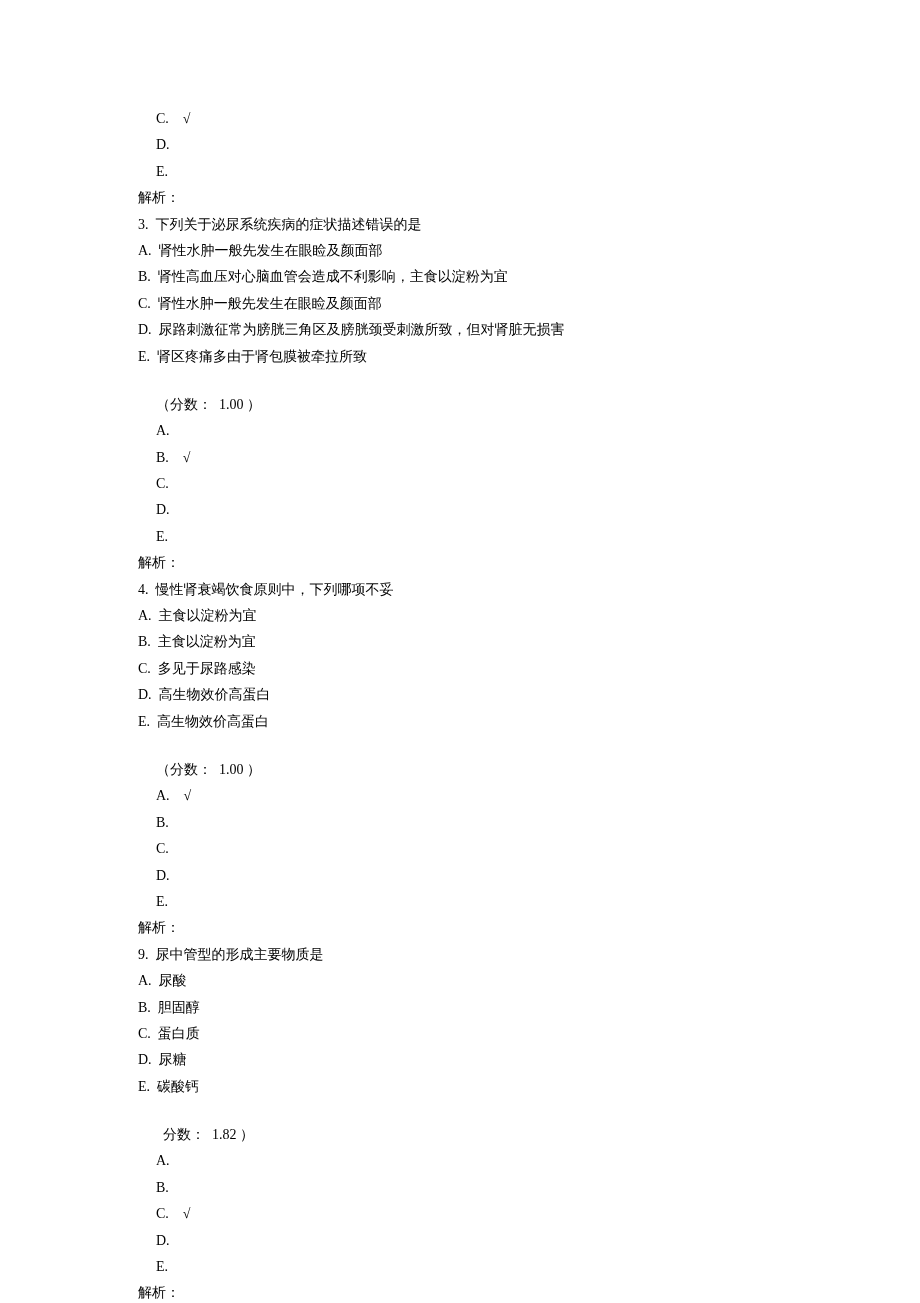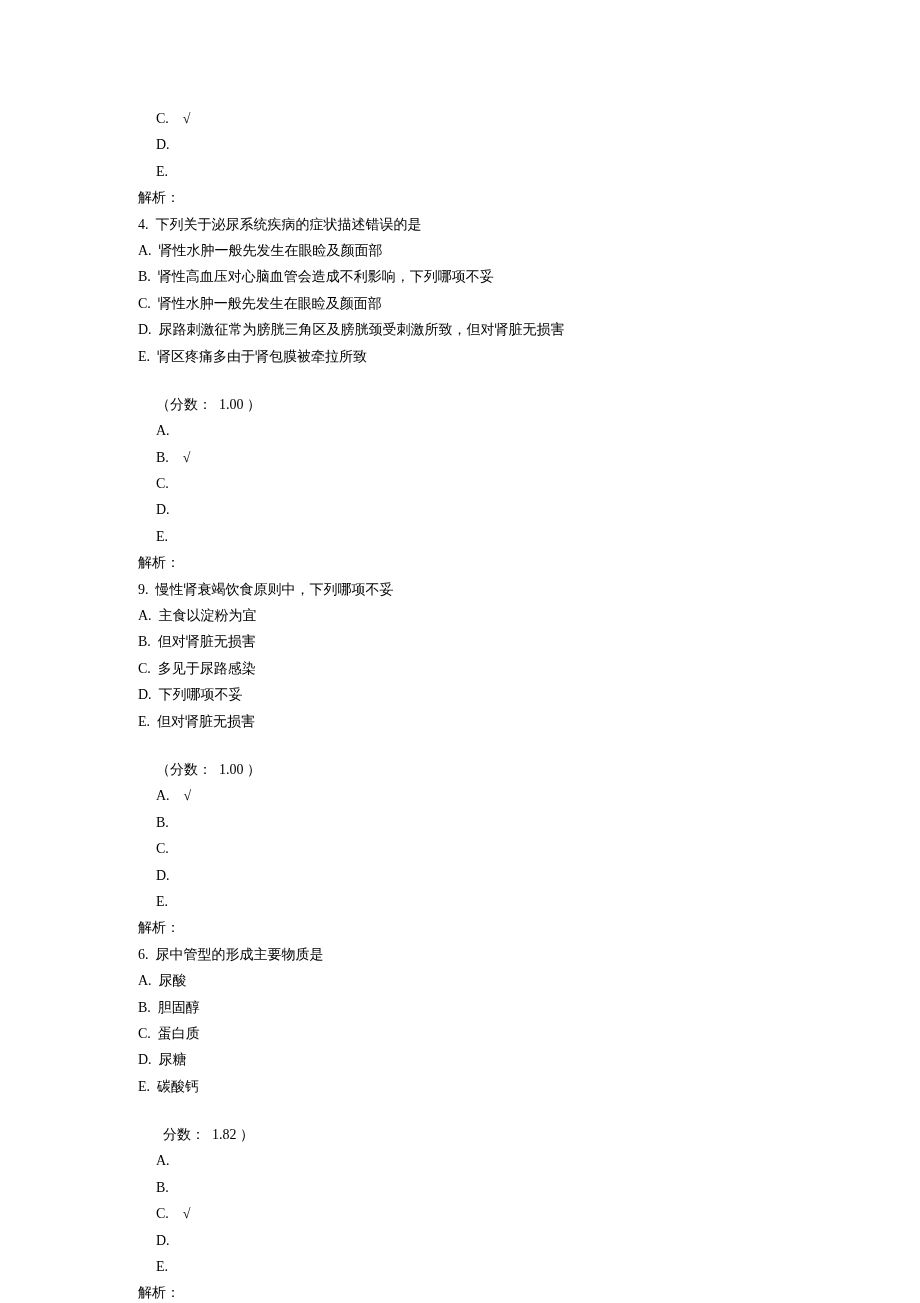--- a/index.html
+++ b/index.html
@@ -28,55 +28,55 @@
     }
   </style>
 </head>
 <body>
 
 <div class="line indent1">C.    √</div>
 <div class="line indent1">D.</div>
 <div class="line indent1">E.</div>
 <div class="line">解析：</div>
 
-<div class="line">4.  下列关于泌尿系统疾病的症状描述错误的是</div>
+<div class="line">3.  下列关于泌尿系统疾病的症状描述错误的是</div>
 <div class="line">A.  肾性水肿一般先发生在眼睑及颜面部</div>
-<div class="line">B.  肾性高血压对心脑血管会造成不利影响，下列哪项不妥</div>
+<div class="line">B.  肾性高血压对心脑血管会造成不利影响，主食以淀粉为宜</div>
 <div class="line">C.  肾性水肿一般先发生在眼睑及颜面部</div>
 <div class="line">D.  尿路刺激征常为膀胱三角区及膀胱颈受刺激所致，但对肾脏无损害</div>
 <div class="line">E.  肾区疼痛多由于肾包膜被牵拉所致</div>
 
 <div class="section-gap"></div>
 
 <div class="line indent1">（分数：  1.00 ）</div>
 <div class="line indent1">A.</div>
 <div class="line indent1">B.    √</div>
 <div class="line indent1">C.</div>
 <div class="line indent1">D.</div>
 <div class="line indent1">E.</div>
 <div class="line">解析：</div>
 
-<div class="line">9.  慢性肾衰竭饮食原则中，下列哪项不妥</div>
+<div class="line">4.  慢性肾衰竭饮食原则中，下列哪项不妥</div>
 <div class="line">A.  主食以淀粉为宜</div>
-<div class="line">B.  但对肾脏无损害</div>
+<div class="line">B.  主食以淀粉为宜</div>
 <div class="line">C.  多见于尿路感染</div>
-<div class="line">D.  下列哪项不妥</div>
-<div class="line">E.  但对肾脏无损害</div>
+<div class="line">D.  高生物效价高蛋白</div>
+<div class="line">E.  高生物效价高蛋白</div>
 
 <div class="section-gap"></div>
 
 <div class="line indent1">（分数：  1.00 ）</div>
 <div class="line indent1">A.    √</div>
 <div class="line indent1">B.</div>
 <div class="line indent1">C.</div>
 <div class="line indent1">D.</div>
 <div class="line indent1">E.</div>
 <div class="line">解析：</div>
 
-<div class="line">6.  尿中管型的形成主要物质是</div>
+<div class="line">9.  尿中管型的形成主要物质是</div>
 <div class="line">A.  尿酸</div>
 <div class="line">B.  胆固醇</div>
 <div class="line">C.  蛋白质</div>
 <div class="line">D.  尿糖</div>
 <div class="line">E.  碳酸钙</div>
 
 <div class="section-gap"></div>
 
 <div class="line indent1">  分数：  1.82 ）</div>
 <div class="line indent1">A.</div>

